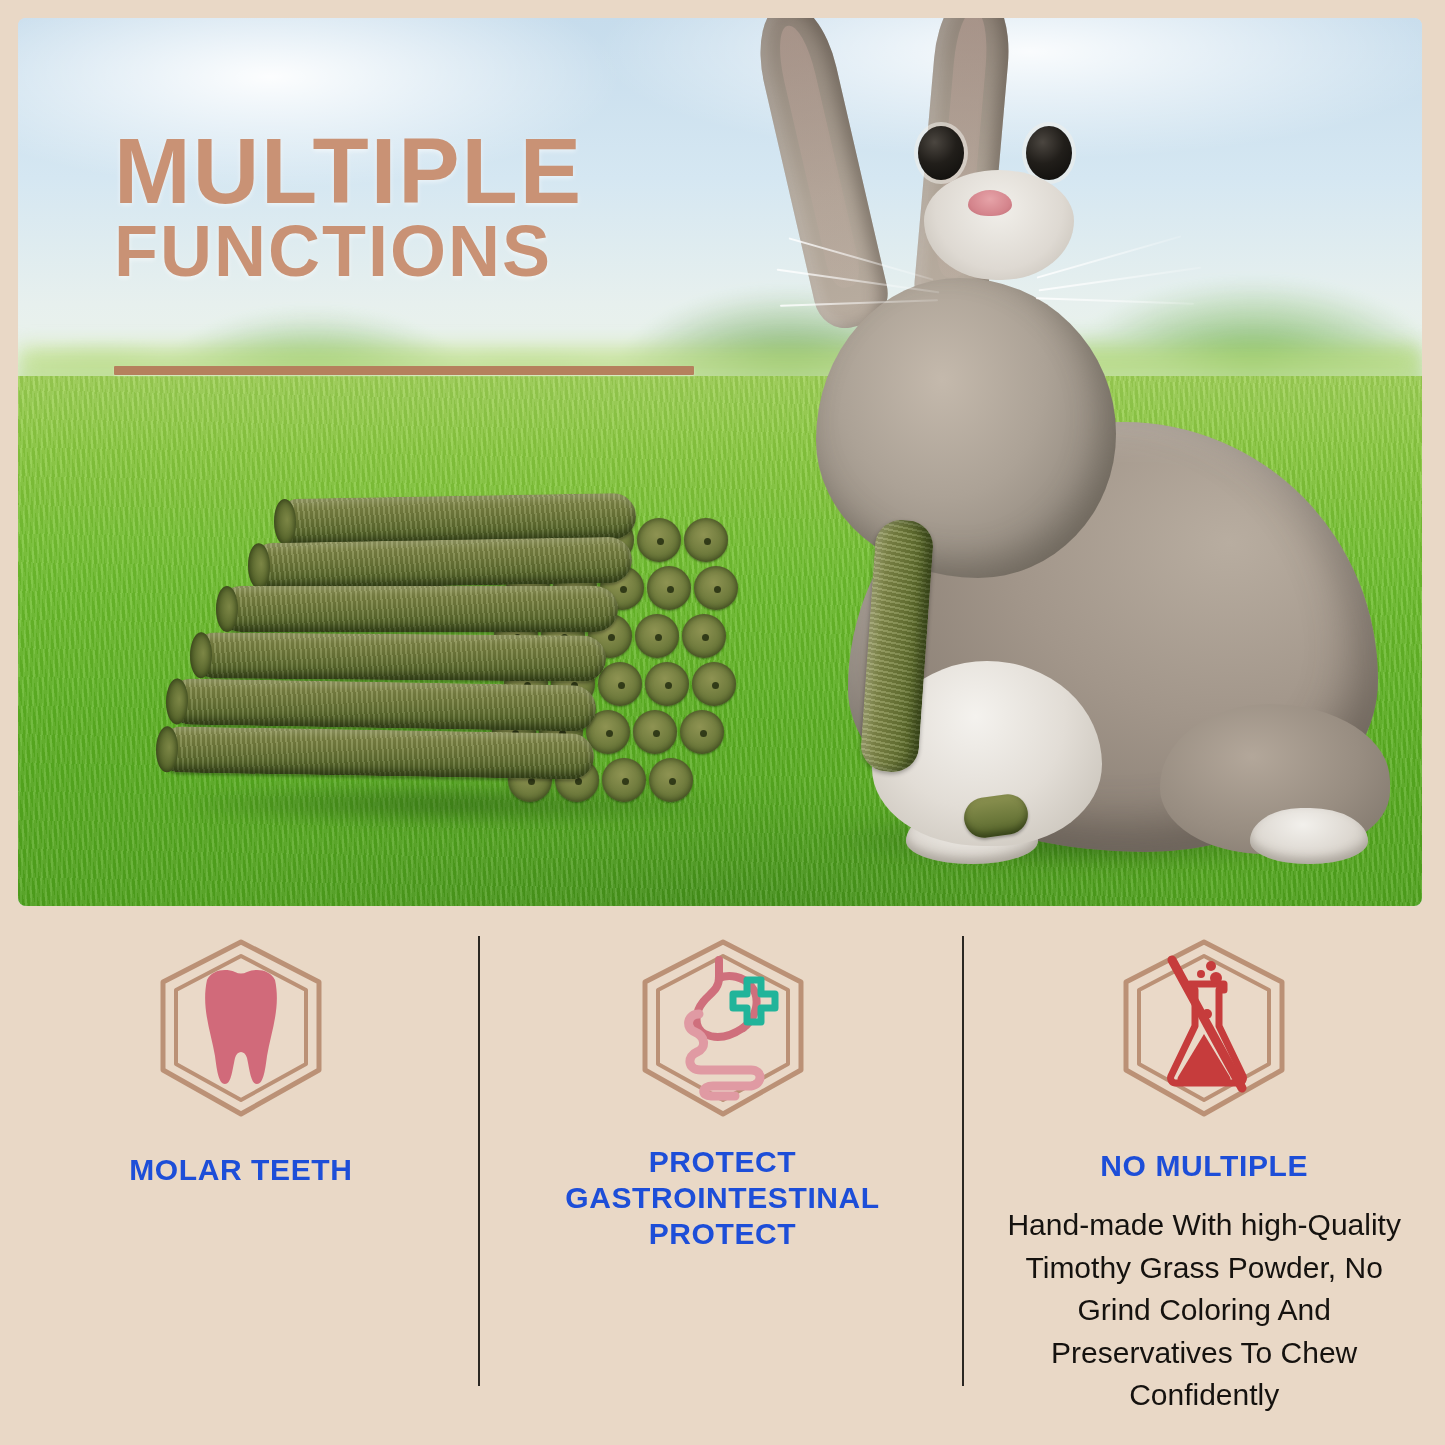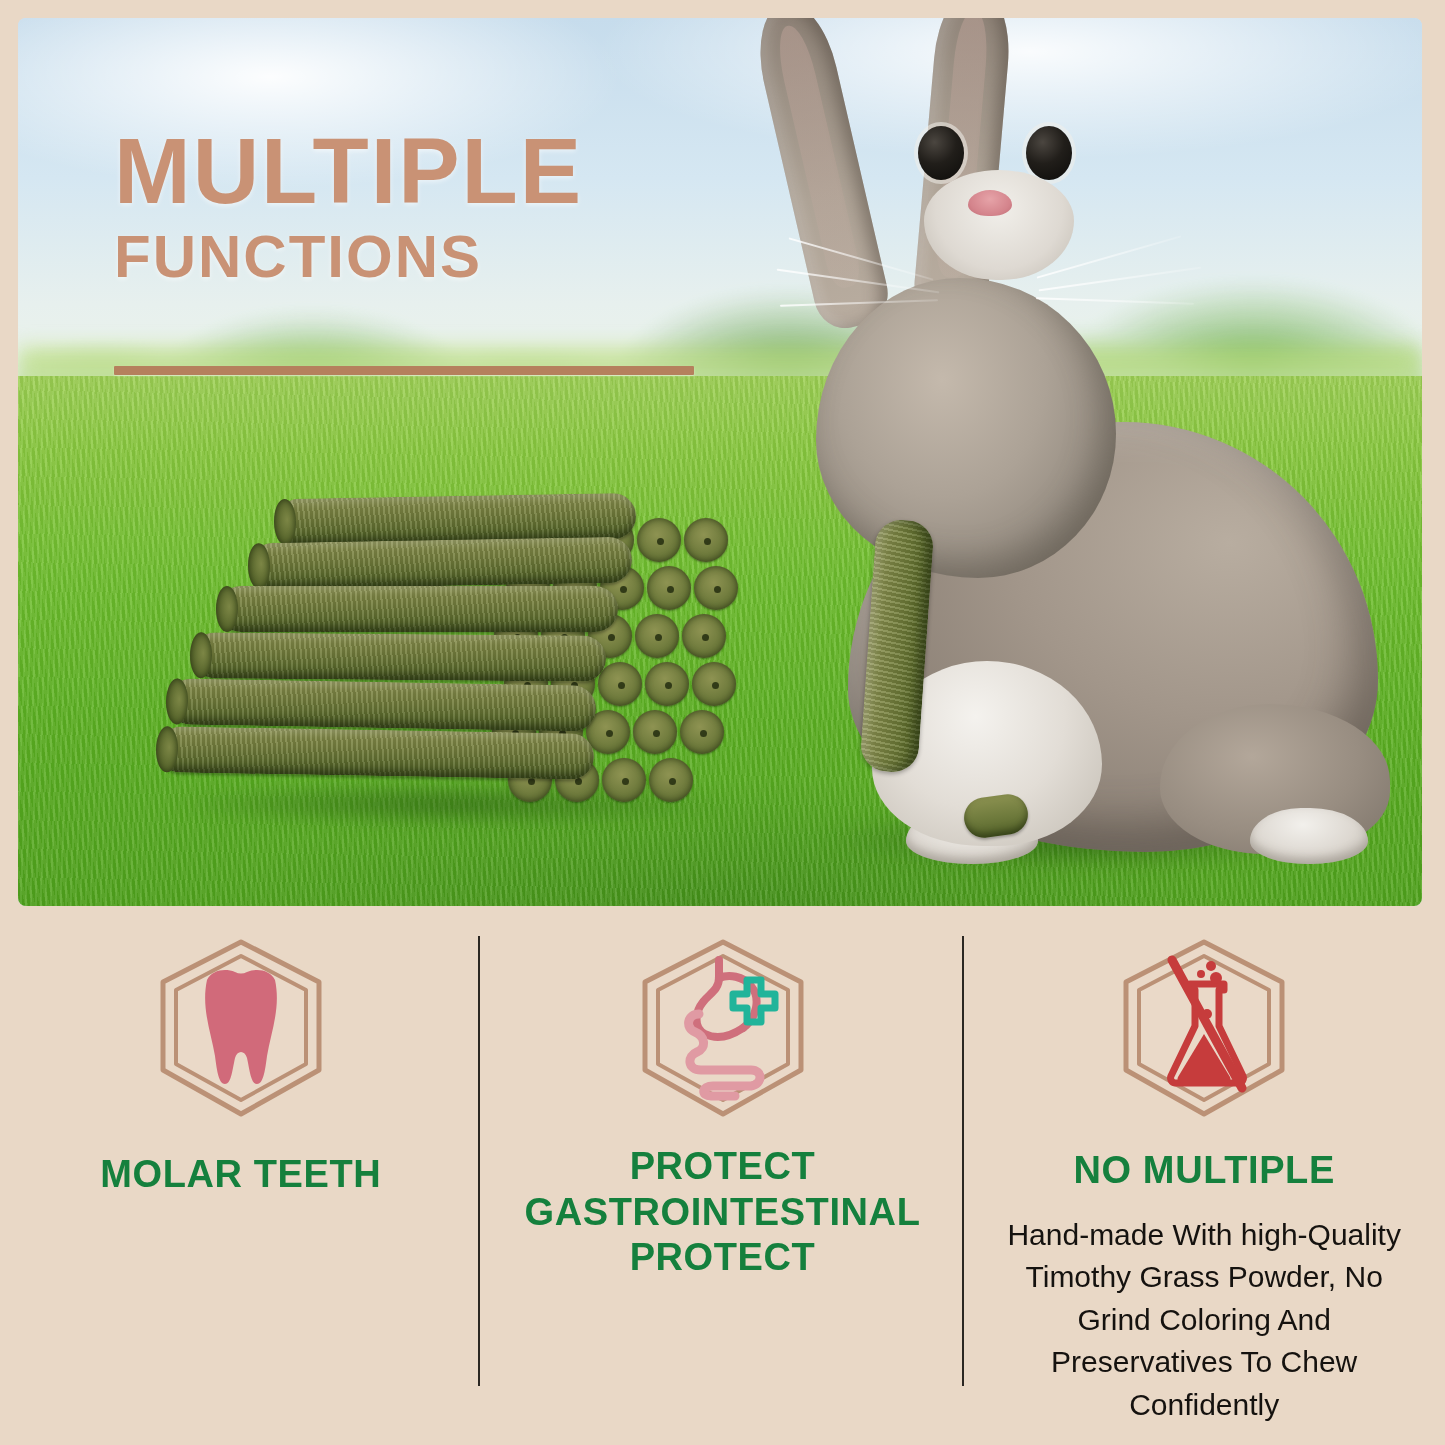--- a/index.html
+++ b/index.html
@@ -105,21 +105,21 @@
   .hero-title .line {
     font-family: "Liberation Sans", sans-serif;
     font-weight: bold;
     color: #c99275;
     letter-spacing: 2px;
     line-height: .98;
     white-space: nowrap;
     text-shadow: 0 2px 5px rgba(255,255,255,.55);
   }
   .hero-title .l1 { font-size: 92px; }
-  .hero-title .l2 { font-size: 60px; margin-top: 12px; }
+  .hero-title .l2 { font-size: 72px; margin-top: 0; }
   .title-rule {
     position: absolute;
     left: 96px;
     top: 348px;
     width: 580px;
     height: 9px;
     background: #b5805d;
     border-radius: 1px;
     z-index: 6;
     box-shadow: 0 1px 2px rgba(255,255,255,.4);
@@ -373,23 +373,23 @@
     width: 184px;
     height: 184px;
     margin: 16px auto 0;
   }
   .hexwrap svg { display: block; }
 
   .feat-title {
     margin-top: 28px;
     font-family: "Liberation Sans", sans-serif;
     font-weight: bold;
-    font-size: 38px;
+    font-size: 30px;
     letter-spacing: .6px;
-    color: #15803d;
+    color: #1d4ed8;
     line-height: 1.2;
   }
   .feat-desc {
     margin-top: 20px;
     font-family: "Liberation Sans", sans-serif;
     font-size: 30px;
     line-height: 1.42;
     color: #15120f;
     padding: 0 16px;
   }

